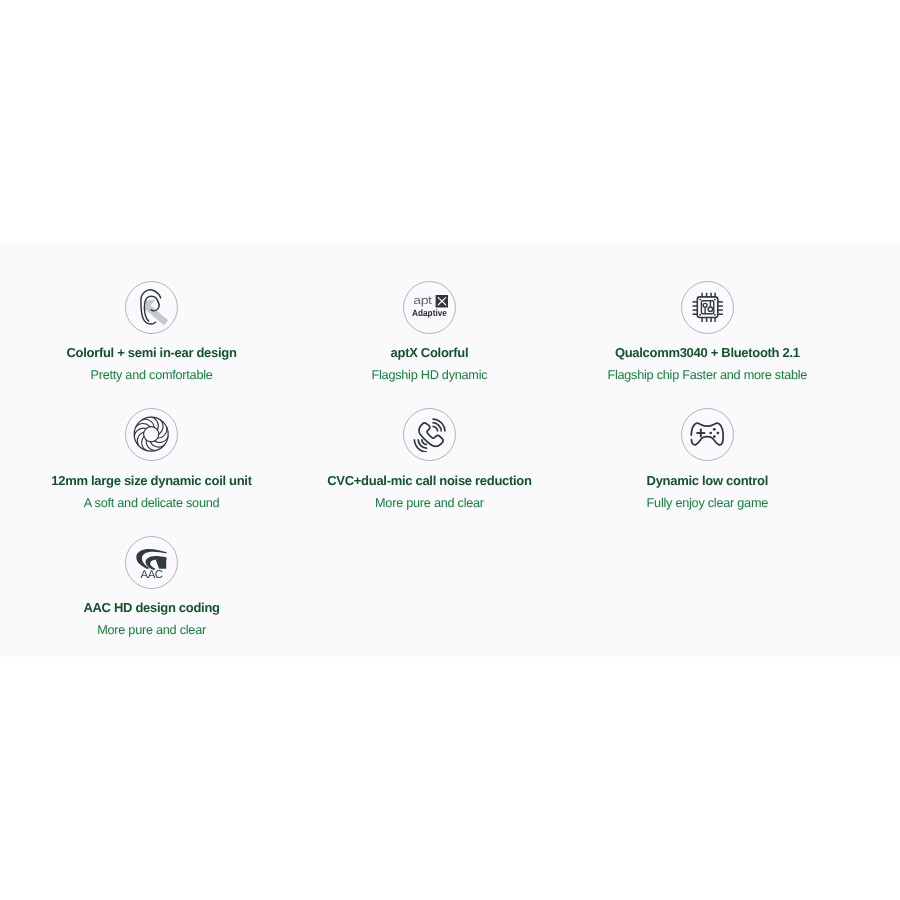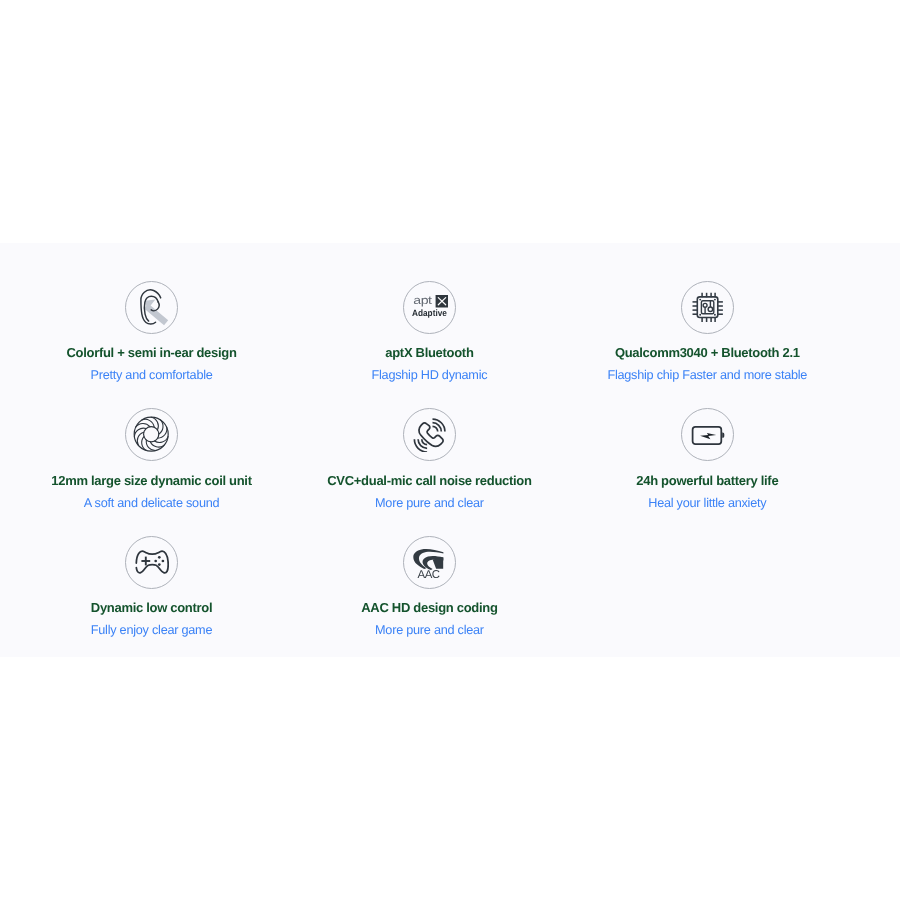--- a/index.html
+++ b/index.html
@@ -7,21 +7,21 @@
 html,body{width:900px;height:900px;overflow:hidden;}
 body{background:#ffffff;font-family:"Liberation Sans",sans-serif;-webkit-font-smoothing:antialiased;text-rendering:geometricPrecision;}
 .feature-title,.feature-sub,svg text{-webkit-font-smoothing:antialiased;transform:translateZ(0);}
 .page{position:relative;width:900px;height:900px;background:#ffffff;}
 .features-section{position:absolute;left:0;top:243px;width:900px;height:414px;background:#fafafd;}
 .feature-grid{position:absolute;left:12.6px;top:24.5px;width:833.8px;display:grid;grid-template-columns:repeat(3,277.9px);grid-template-rows:repeat(3,127.5px);}
 .feature-cell{display:flex;flex-direction:column;align-items:center;justify-content:center;}
 .icon-circle{width:53px;height:53px;border-radius:50%;border:1.05px solid #aeb2ba;display:flex;align-items:center;justify-content:center;background:transparent;}
 .icon-circle svg{display:block;}
 .feature-title{margin-top:12.5px;font-size:13px;font-weight:700;letter-spacing:-0.3px;color:#14532d;line-height:1;text-align:center;white-space:nowrap;}
-.feature-sub{margin-top:10px;font-size:12.7px;font-weight:400;letter-spacing:-0.25px;color:#3b82f6;line-height:1;text-align:center;white-space:nowrap;}
+.feature-sub{margin-top:10px;font-size:12.7px;font-weight:400;letter-spacing:-0.25px;color:#15803d;line-height:1;text-align:center;white-space:nowrap;}
 </style>
 </head>
 <body>
 
 <div class="page">
   <div class="features-section">
     <div class="feature-grid">
   <div class="feature-cell">
     <div class="icon-circle">
             <svg viewBox="0 0 44 44" width="39.6" height="39.6">
@@ -48,21 +48,21 @@
 <rect x="24.6" y="0" width="12.8" height="12.4" rx="0.5" fill="#2f363d"></rect>
 <g stroke="#fbfbfc" stroke-width="1.2" stroke-linecap="round">
 <path d="M27.3 2.6 L34.7 9.8"></path>
                 <path d="M34.7 2.6 L27.3 9.8"></path>
 </g>
 <g transform="translate(1.0,20.7) scale(0.9,1)">
 <text x="0" y="0" font-family="Liberation Sans, sans-serif" font-size="9.2" font-weight="700" fill="#272e35">Adaptive</text>
 </g>
 </svg>
           </div>
-    <div class="feature-title">aptX Bluetooth</div>
+    <div class="feature-title">aptX Colorful</div>
     <div class="feature-sub">Flagship HD dynamic</div>
   </div>
   <div class="feature-cell">
     <div class="icon-circle">
             <svg viewBox="0 0 31.6 31" width="31.6" height="31">
 <g fill="none" stroke="#333b44" stroke-width="1.55" stroke-linecap="butt">
 <path d="M10.1 0.8 V5.3"></path>
                 <path d="M14.6 0.8 V5.3"></path>
                 <path d="M19.1 0.8 V5.3"></path>
                 <path d="M23.1 0.8 V5.3"></path>
@@ -135,31 +135,20 @@
 <path d="M5.10 21.30 A9.00 9.00 0 0 0 14.10 30.30"></path>
 <path d="M8.80 21.30 A5.30 5.30 0 0 0 14.10 26.60"></path>
 </g>
 </svg>
           </div>
     <div class="feature-title">CVC+dual-mic call noise reduction</div>
     <div class="feature-sub">More pure and clear</div>
   </div>
   <div class="feature-cell">
     <div class="icon-circle">
-            <svg viewBox="0 0 34.8 20" width="34.8" height="20">
-<rect x="2.6" y="1.9" width="28.7" height="17.2" rx="2.8" fill="none" stroke="#2e353d" stroke-width="1.75"></rect>
-<path d="M32.2 7.5 h0.5 a1.6 1.6 0 0 1 1.6 1.6 v2.1 a1.6 1.6 0 0 1 -1.6 1.6 h-0.5 z" fill="#2e353d"></path>
-<path d="M16.9 7.9 L26.2 10.1 L18.3 10.9 L20.4 14.2 L10.1 10.8 L18.1 10.0 Z" fill="#1d2329"></path>
-</svg>
-          </div>
-    <div class="feature-title">24h powerful battery life</div>
-    <div class="feature-sub">Heal your little anxiety</div>
-  </div>
-  <div class="feature-cell">
-    <div class="icon-circle">
             <svg viewBox="0 0 34 25" width="34" height="25">
 <path d="M1.3 13.1 c0.1 -3.6 0.7 -7.3 2.4 -9.7 c1.1 -1.6 2.9 -2.5 4.6 -2.1 c1.2 0.3 2.1 1.0 3.0 1.5 c1.8 1.0 3.9 1.4 5.9 1.4 c2.0 0 4.1 -0.4 5.9 -1.4 c0.9 -0.5 1.8 -1.2 3.0 -1.5 c1.7 -0.4 3.5 0.5 4.6 2.1 c1.9 2.7 2.5 7.0 2.5 11.0 c0 2.6 -0.2 5.2 -1.1 6.8 c-0.7 1.3 -2.1 1.9 -3.4 1.5 c-1.4 -0.4 -2.4 -1.7 -3.3 -2.9 c-1.3 -1.8 -2.5 -3.8 -4.3 -4.6 c-1.2 -0.5 -2.6 -0.6 -3.9 -0.6 c-1.3 0 -2.7 0.1 -3.9 0.6 c-1.8 0.8 -3.0 2.8 -4.3 4.6 c-0.9 1.2 -1.9 2.5 -3.3 2.9 c-1.3 0.4 -2.7 -0.2 -3.4 -1.5 c-0.5 -0.9 -0.8 -2.1 -0.95 -3.5" fill="none" stroke="#2e353d" stroke-width="1.75" stroke-linecap="round" stroke-linejoin="round"></path>
 <g stroke="#2e353d" stroke-width="1.9" stroke-linecap="butt">
 <path d="M6.4 11.0 H15.2"></path>
                 <path d="M10.8 6.6 V15.4"></path>
 </g>
 <g fill="#2e353d">
 <circle cx="24.3" cy="7.3" r="1.35"></circle>
                 <circle cx="27.9" cy="11.0" r="1.35"></circle>
 <circle cx="24.3" cy="14.6" r="1.35"></circle>

